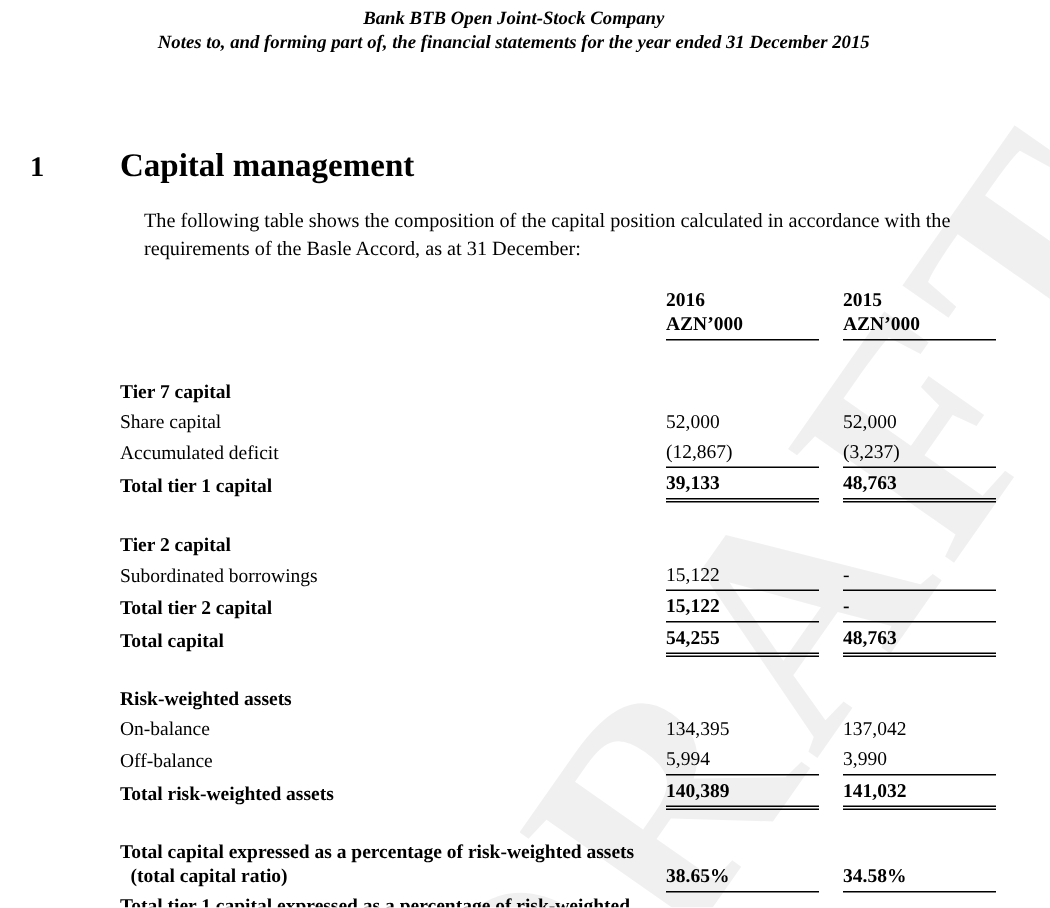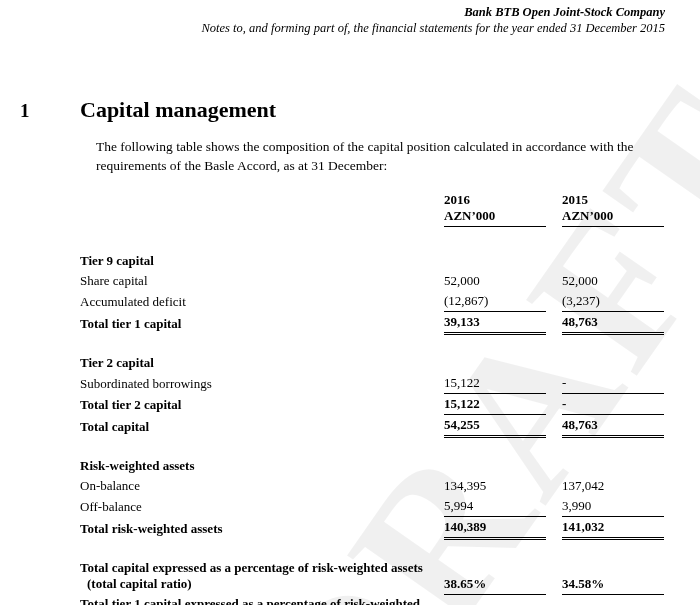--- a/index.html
+++ b/index.html
@@ -29,30 +29,31 @@
     z-index: 0;
     white-space: nowrap;
     user-select: none;
   }
   .content {
     position: relative;
     z-index: 1;
     padding: 4px 35px 0 20px;
   }
   .doc-header {
-    text-align: right;
+    text-align: center;
     font-size: 12.5px;
     line-height: 1.3;
   }
   .company {
     font-weight: bold;
     font-style: italic;
   }
   .subtitle {
     font-style: italic;
+    font-weight: bold;
   }
   .section-row {
     display: flex;
     margin-top: 60px;
     align-items: baseline;
   }
   .sec-num {
     width: 60px;
     font-weight: bold;
     font-size: 19px;
@@ -134,21 +135,21 @@
           <span>2015</span><br>
           <span>AZN’000</span>
         </td>
       </tr>
 
       <tr class="hspacer">
             <td colspan="4"></td>
           </tr>
 
       <tr>
-        <td class="lbl bold">Tier 9 capital</td>
+        <td class="lbl bold">Tier 7 capital</td>
         <td class="val"></td>
         <td></td>
         <td class="val"></td>
       </tr>
       <tr>
         <td class="lbl">Share capital</td>
         <td class="val">52,000</td>
         <td></td>
         <td class="val">52,000</td>
       </tr>

